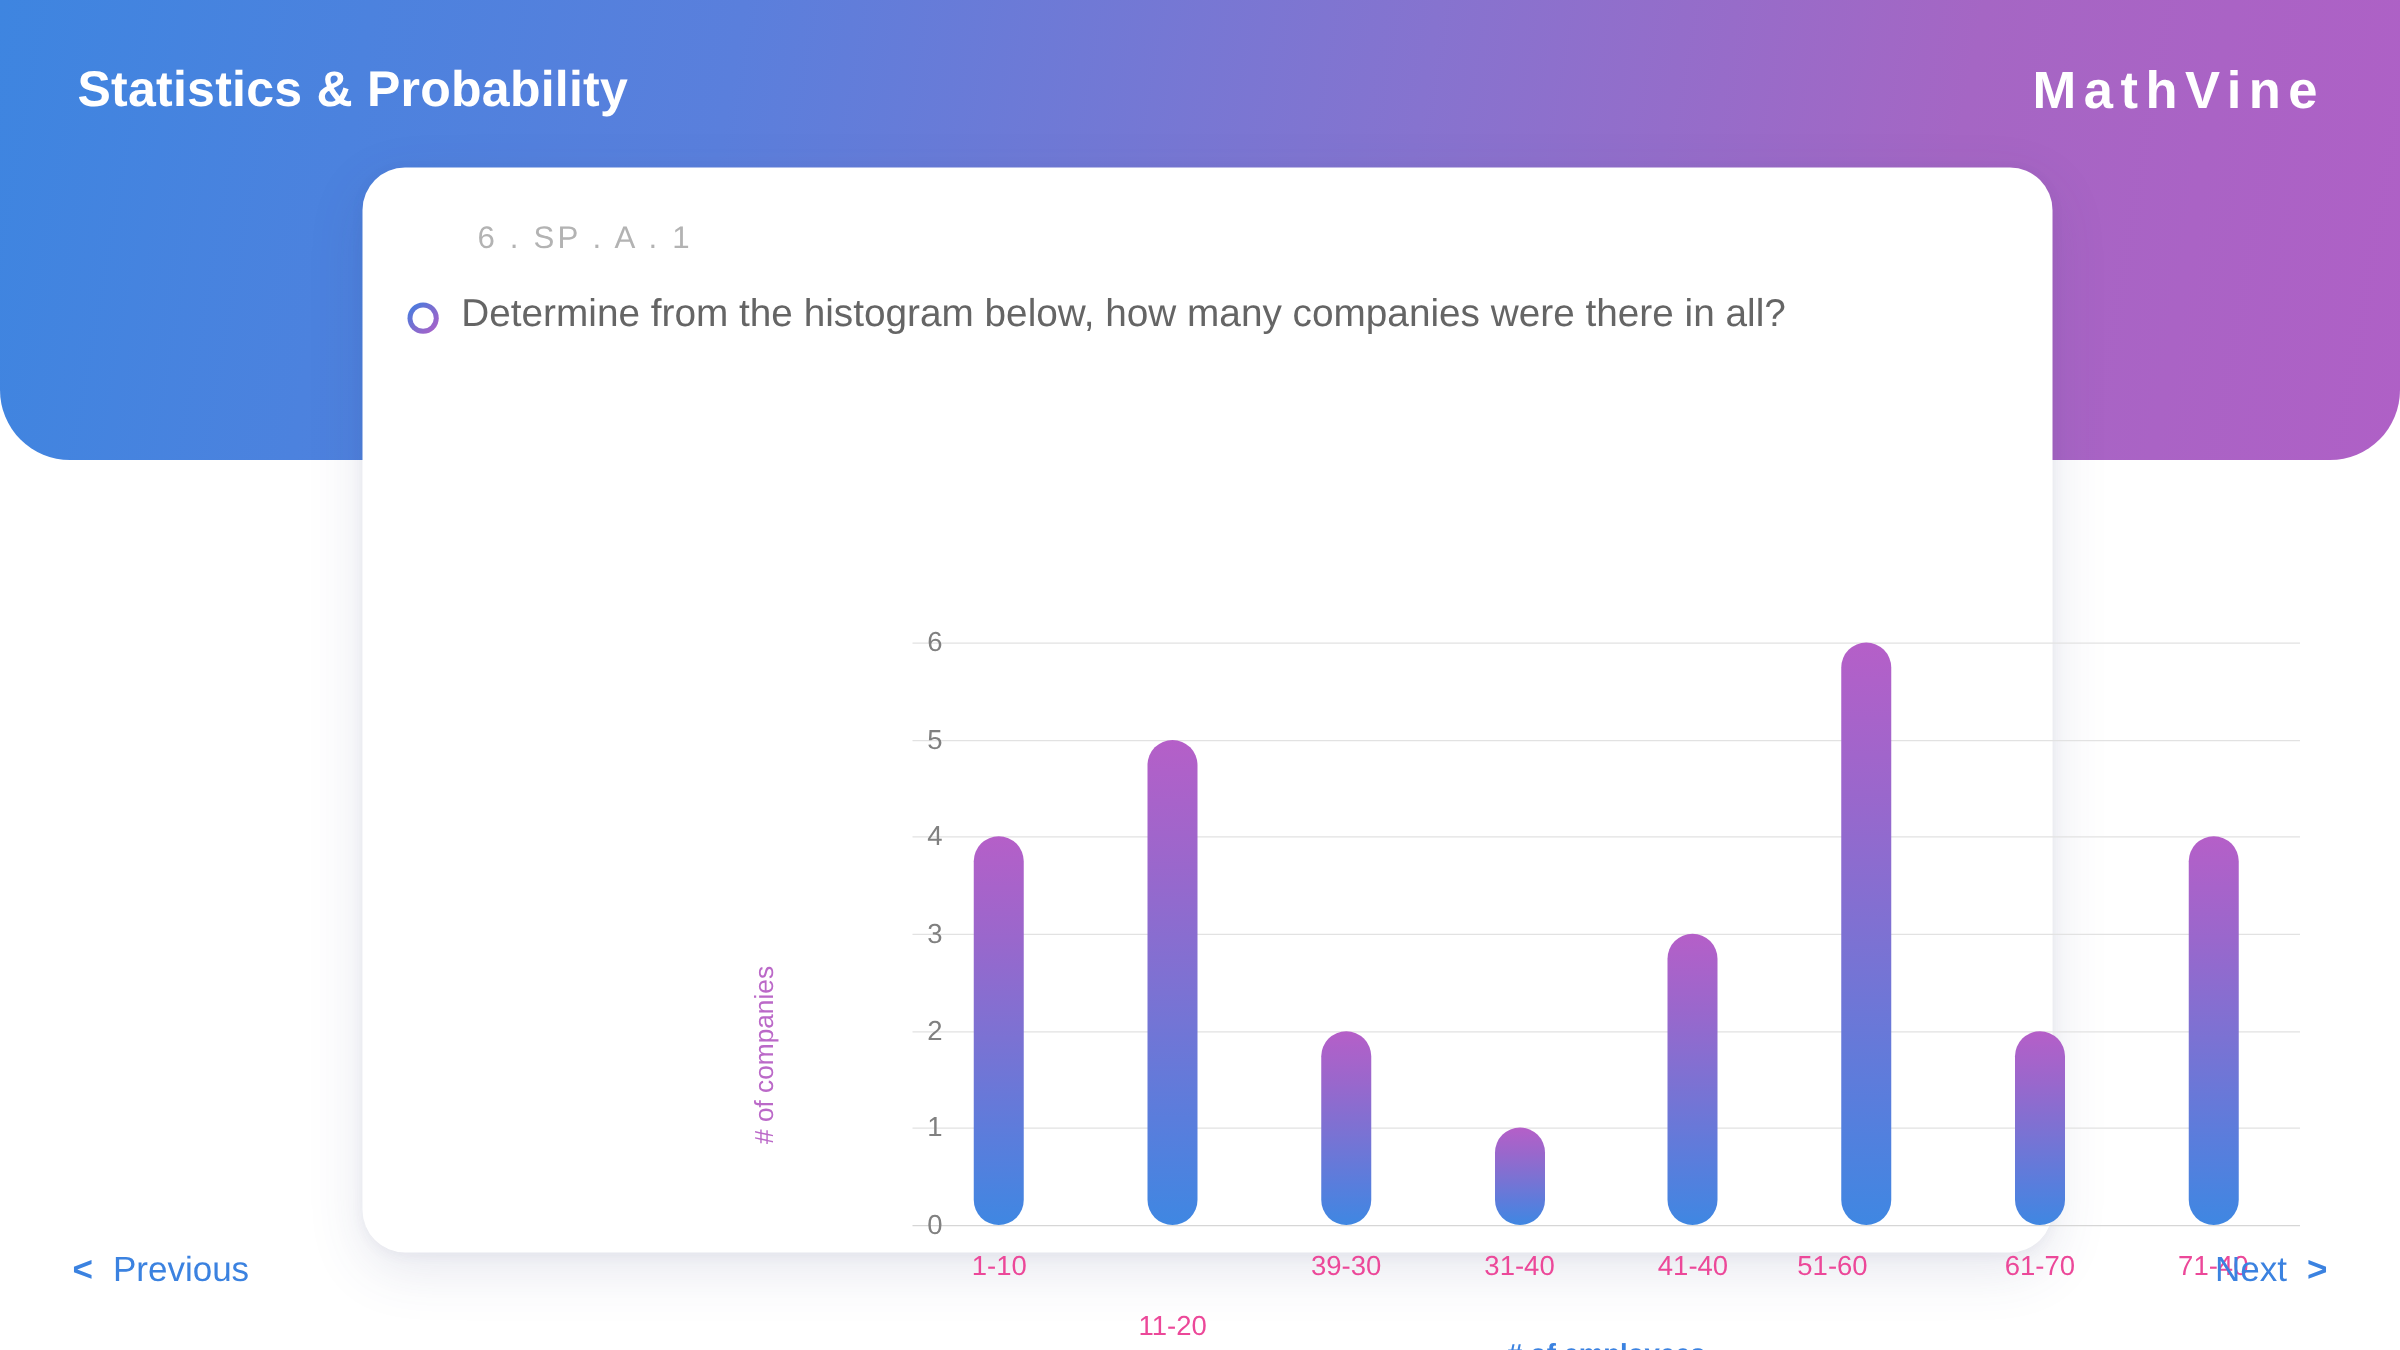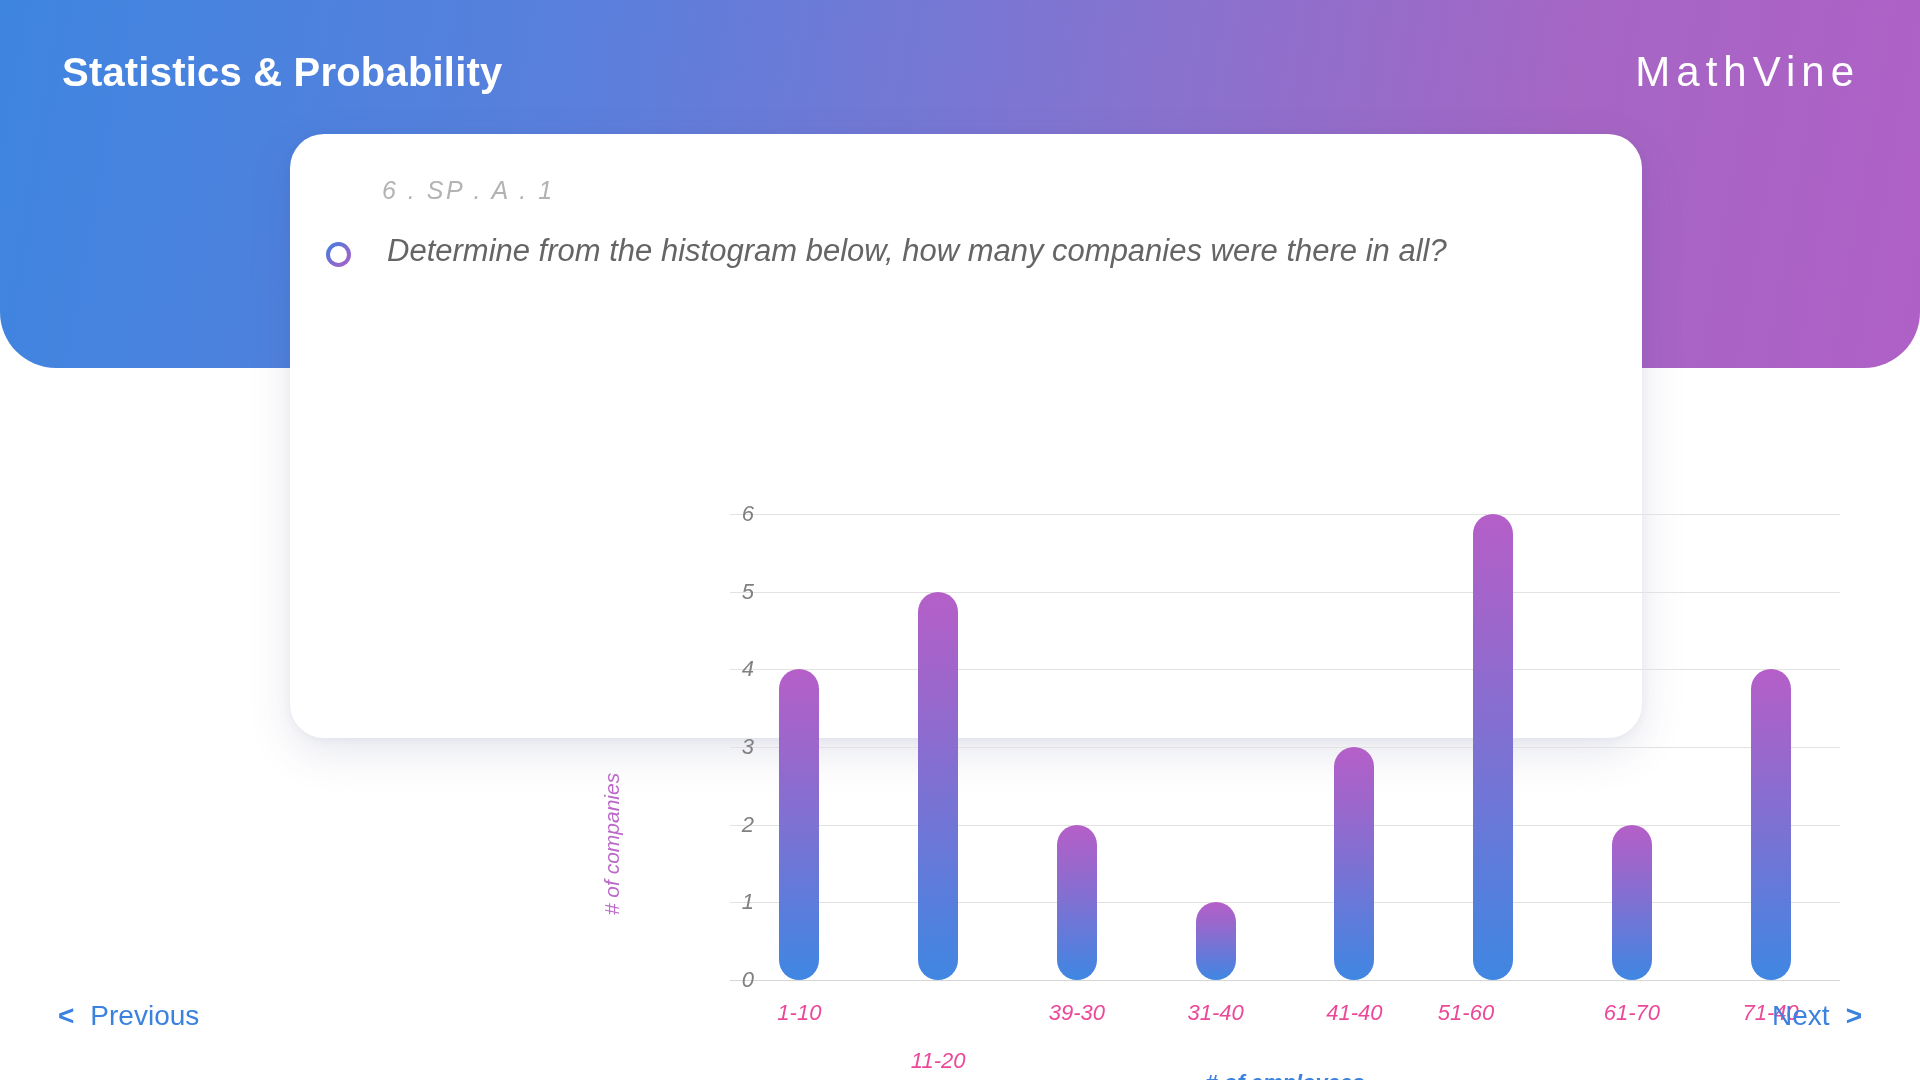--- a/index.html
+++ b/index.html
@@ -40,57 +40,56 @@
     color: #ffffff;
     letter-spacing: 0.2px;
     white-space: nowrap;
   }
 
   .brand-logo {
     position: absolute;
     right: 60px;
     top: 48px;
     font-size: 42px;
-    font-weight: 400;
+    font-weight: 700;
     color: #ffffff;
     letter-spacing: 6px;
     white-space: nowrap;
   }
 
   
   .question-card {
     position: absolute;
     left: 290px;
     top: 134px;
     width: 1352px;
-    height: 604px;
+    height: 868px;
     background: #ffffff;
     border-radius: 34px;
     box-shadow: 0 14px 44px rgba(60, 70, 120, 0.13), 0 2px 10px rgba(60,70,120,0.06);
-    font-style: italic;
   }
 
   .standard-code {
     position: absolute;
     left: 92px;
     top: 42px;
     font-size: 25px;
     color: #b3b3b3;
     letter-spacing: 2.5px;
     white-space: nowrap;
   }
 
   .question-row {
     position: absolute;
     left: 36px;
     top: 96px;
     right: 62px;
     display: flex;
     align-items: flex-start;
-    gap: 36px;
+    gap: 18px;
   }
 
   .radio-outer {
     flex: 0 0 auto;
     width: 25px;
     height: 25px;
     border-radius: 50%;
     margin-top: 12px;
     background: linear-gradient(135deg, #3b7fe3 0%, #7b6ed0 50%, #b35fc8 100%);
     display: flex;

